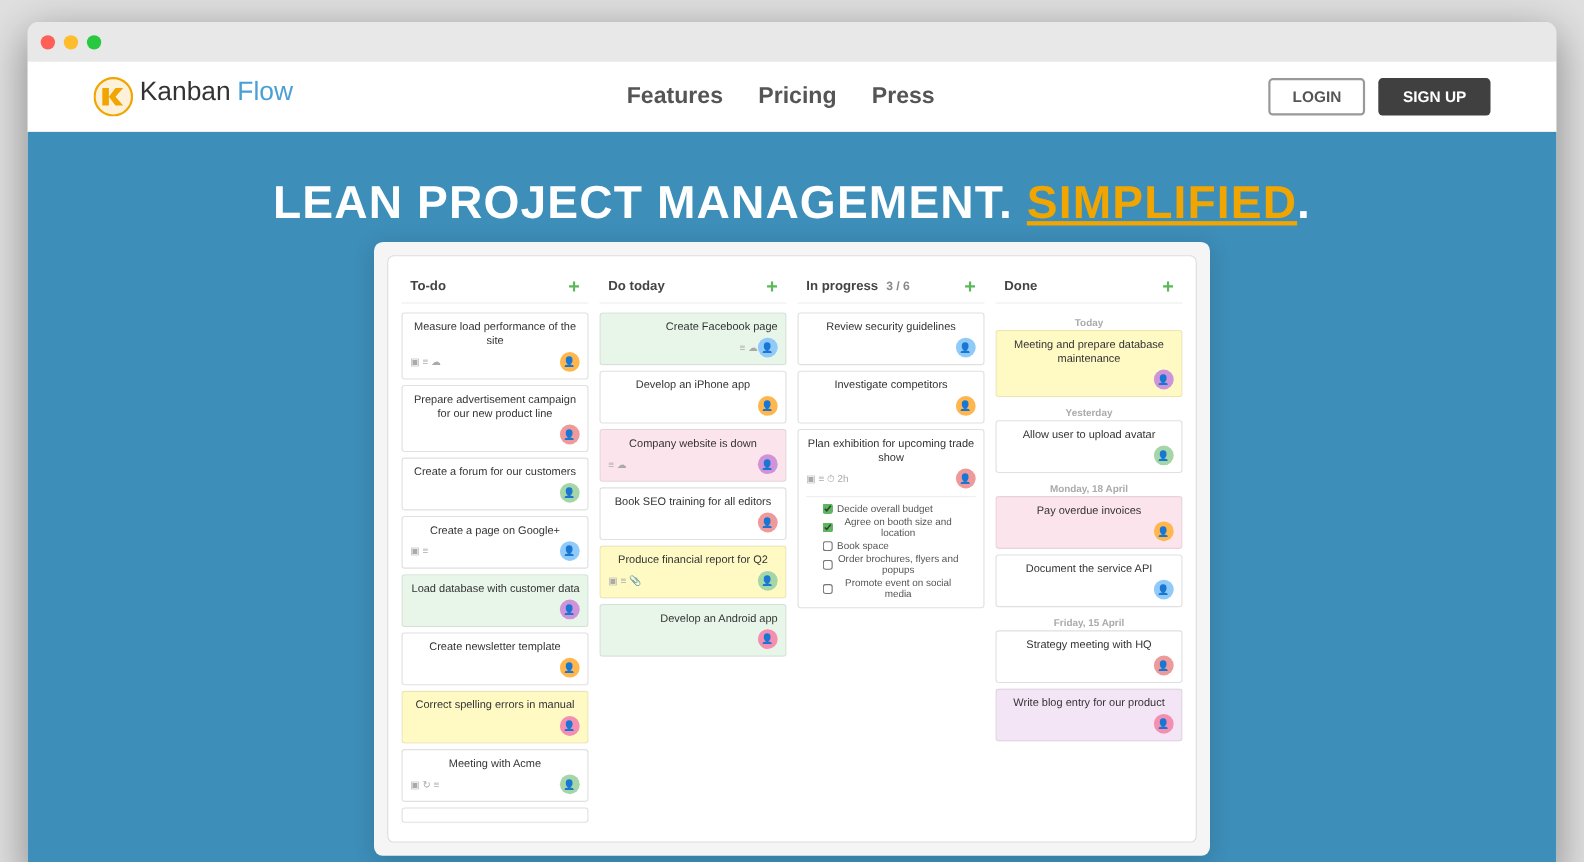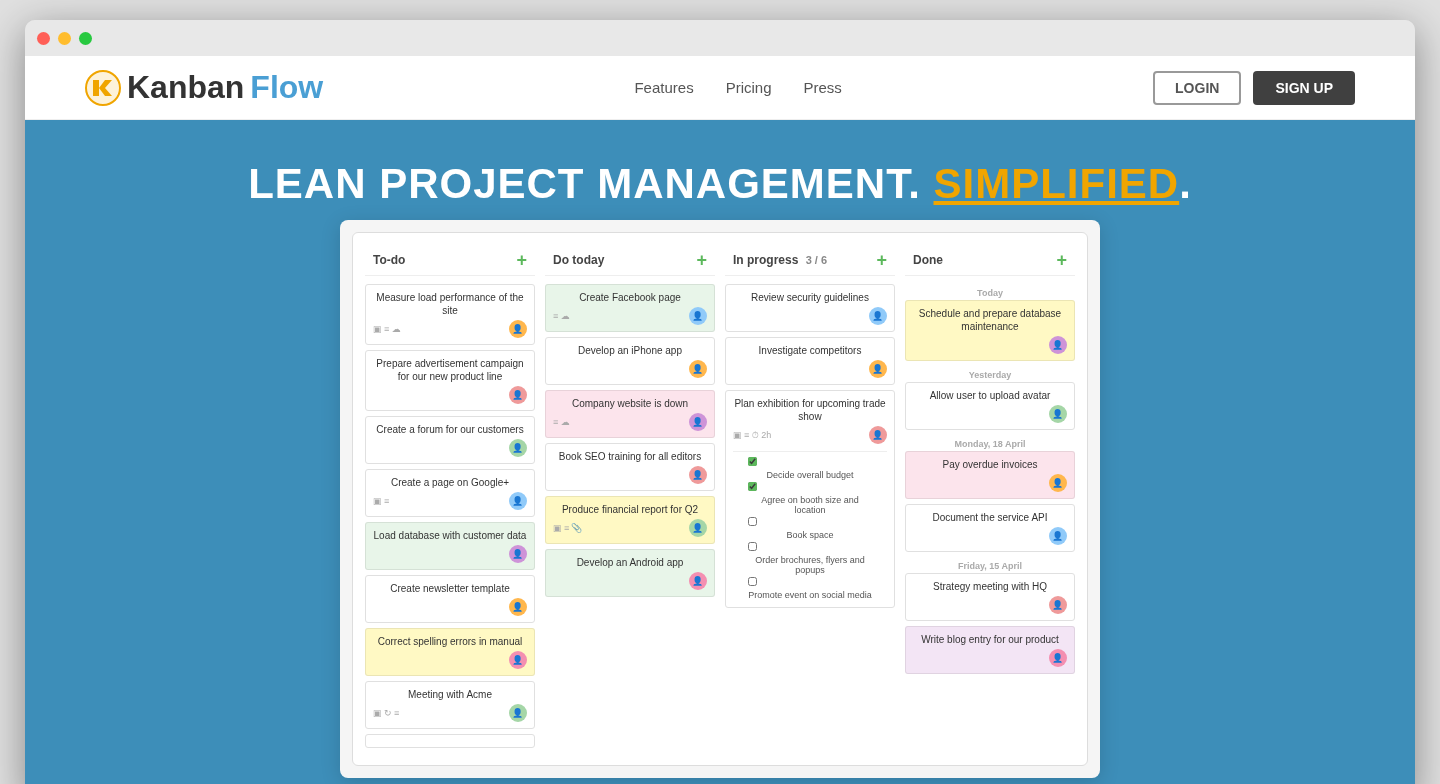--- a/index.html
+++ b/index.html
@@ -9,26 +9,26 @@
     .window { width: 1390px; margin: 20px auto; border-radius: 10px; overflow: hidden; box-shadow: 0 10px 40px rgba(0,0,0,0.4); }
 
     .titlebar { background: #e8e8e8; height: 36px; display: flex; align-items: center; padding: 0 12px; gap: 8px; }
     .dot { width: 13px; height: 13px; border-radius: 50%; }
     .dot-red { background: #ff5f57; }
     .dot-yellow { background: #ffbd2e; }
     .dot-green { background: #28c940; }
 
     
     .navbar { background: #fff; height: 64px; display: flex; align-items: center; justify-content: space-between; padding: 0 60px; border-bottom: 1px solid #eee; }
-    .logo { display: flex; align-items: center; gap: 6px; font-size: 32px; font-weight: 700; color: #333; }
+    .logo { display: flex; align-items: flex-start; gap: 6px; font-size: 24px; font-weight: 400; color: #333; }
     .logo-icon { width: 36px; height: 36px; }
     .logo-kanban { color: #333; }
     .logo-flow { color: #4a9fd4; }
     .nav-links { display: flex; align-items: center; gap: 32px; }
-    .nav-link { text-decoration: none; color: #555; font-size: 15px; font-weight: 400; }
+    .nav-link { text-decoration: none; color: #555; font-size: 21px; font-weight: 700; }
     .nav-actions { display: flex; align-items: center; gap: 12px; }
     .btn-login { border: 2px solid #999; color: #555; background: #fff; padding: 7px 20px; border-radius: 4px; font-size: 14px; font-weight: 600; cursor: pointer; }
     .btn-signup-nav { background: #404040; color: #fff; border: none; padding: 9px 22px; border-radius: 4px; font-size: 14px; font-weight: 700; cursor: pointer; }
 
     
     .hero { background: #3d8eb9; padding: 40px 20px 20px; text-align: center; }
     .hero h1 { font-size: 42px; font-weight: 900; color: #fff; letter-spacing: 1px; margin-bottom: 12px; }
     .hero h1 .simplified { color: #f0a500; text-decoration: underline; text-decoration-color: #f0a500; }
     .hero p { font-size: 18px; color: #fff; font-weight: 600; margin-bottom: 28px; }
 
@@ -37,35 +37,35 @@
     .board { display: grid; grid-template-columns: 1fr 1fr 1fr 1fr; gap: 10px; background: #fff; border-radius: 6px; padding: 12px; border: 1px solid #ddd; }
 
     .column { background: #fff; border-radius: 4px; }
     .col-header { display: flex; align-items: center; justify-content: space-between; padding: 6px 8px; border-bottom: 1px solid #eee; margin-bottom: 8px; }
     .col-title { font-size: 12px; font-weight: 700; color: #444; }
     .col-count { font-size: 11px; color: #888; margin-left: 4px; }
     .add-btn { color: #5cb85c; font-size: 18px; font-weight: 700; cursor: pointer; line-height: 1; }
 
     .card { border-radius: 3px; padding: 6px 7px; margin-bottom: 5px; font-size: 10px; color: #444; position: relative; display: flex; flex-direction: column; gap: 3px; border: 1px solid rgba(0,0,0,0.08); }
     .card-white { background: #fff; border: 1px solid #e0e0e0; }
-    .card-green { background: #e8f5e9; }
+    .card-green { background: #e8f5e9; align-items: flex-end; }
     .card-yellow { background: #fff9c4; }
     .card-pink { background: #fce4ec; }
     .card-purple { background: #f3e5f5; }
 
     .card-title { font-size: 10px; color: #333; line-height: 1.3; flex: 1; }
     .card-footer { display: flex; align-items: center; justify-content: space-between; }
     .card-icons { display: flex; gap: 3px; align-items: center; }
     .card-icon { font-size: 9px; color: #aaa; }
     .avatar { width: 18px; height: 18px; border-radius: 50%; background: #ddd; display: inline-block; font-size: 9px; line-height: 18px; text-align: center; overflow: hidden; }
 
     .section-label { font-size: 9px; color: #aaa; padding: 4px 0 2px; font-weight: 700; }
 
     
-    .subtask { display: flex; gap: 4px; font-size: 9px; color: #555; padding: 1px 15px; flex-direction: column; }
+    .subtask { display: flex; align-items: center; gap: 4px; font-size: 9px; color: #555; padding: 1px 15px; }
     .subtask input[type=checkbox] { width: 9px; height: 9px; accent-color: #5cb85c; }
 
     
     .av1 { background: #ffb74d; }
     .av2 { background: #ef9a9a; }
     .av3 { background: #a5d6a7; }
     .av4 { background: #90caf9; }
     .av5 { background: #ce93d8; }
     .av6 { background: #f48fb1; }
   </style>
@@ -290,21 +290,21 @@
           </div>
         </div>
 
         <div class="column">
           <div class="col-header">
             <span class="col-title">Done</span>
             <span class="add-btn">+</span>
           </div>
           <div class="section-label">Today</div>
           <div class="card card-yellow">
-            <div class="card-title">Schedule and prepare database maintenance</div>
+            <div class="card-title">Meeting and prepare database maintenance</div>
             <div class="card-footer">
               <div class="card-icons"></div>
               <div class="avatar av5">👤</div>
             </div>
           </div>
           <div class="section-label">Yesterday</div>
           <div class="card card-white">
             <div class="card-title">Allow user to upload avatar</div>
             <div class="card-footer">
               <div class="card-icons"></div>

